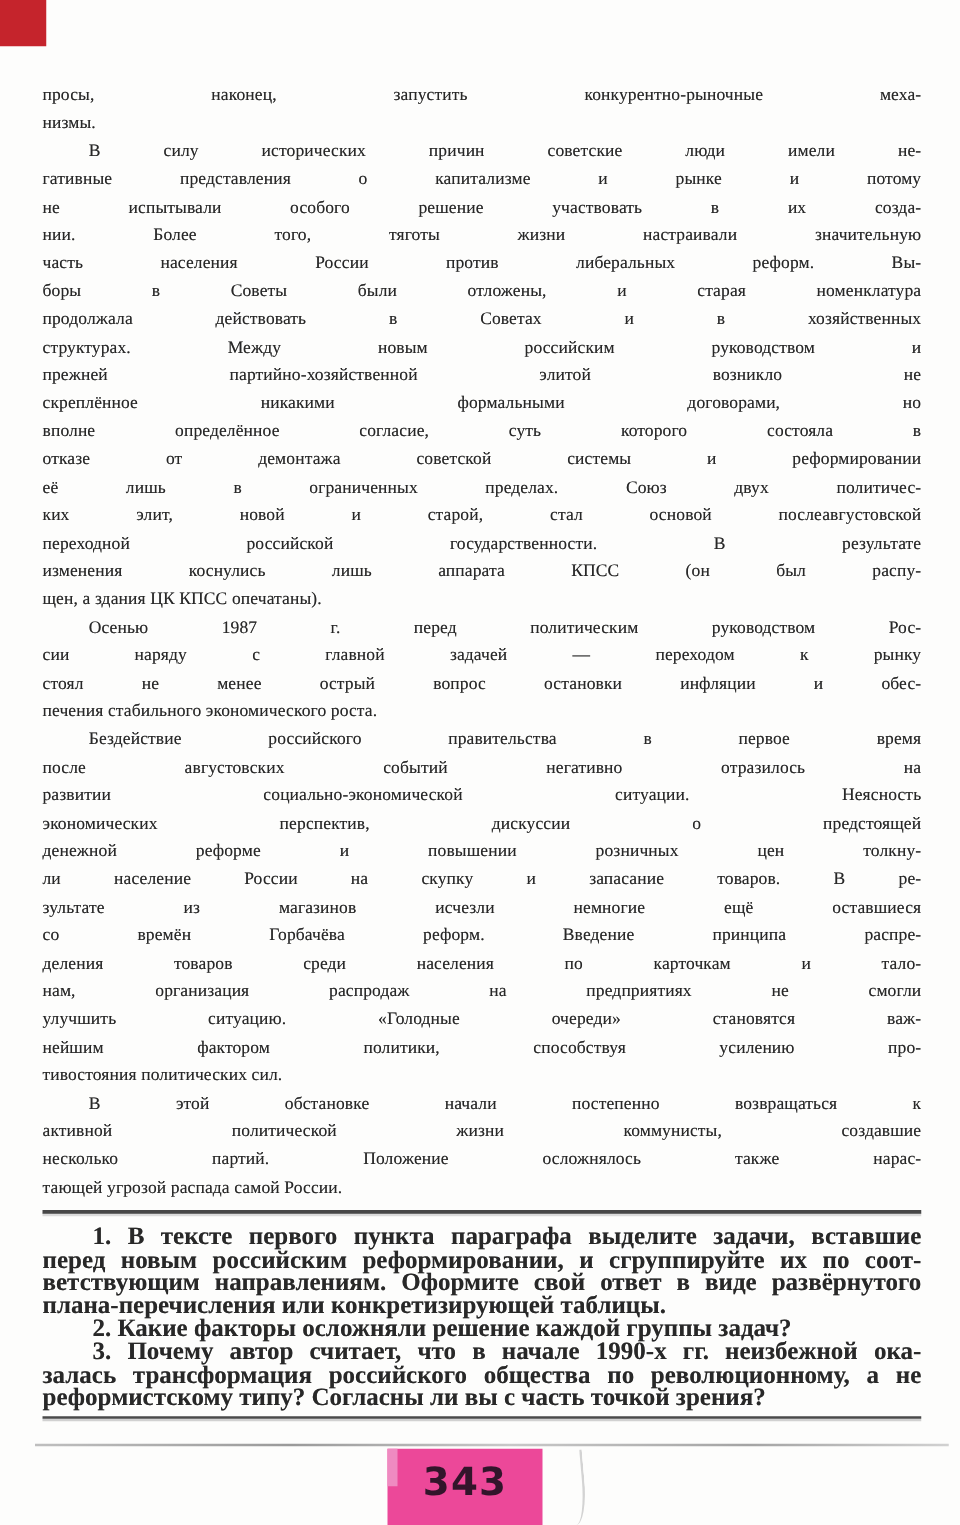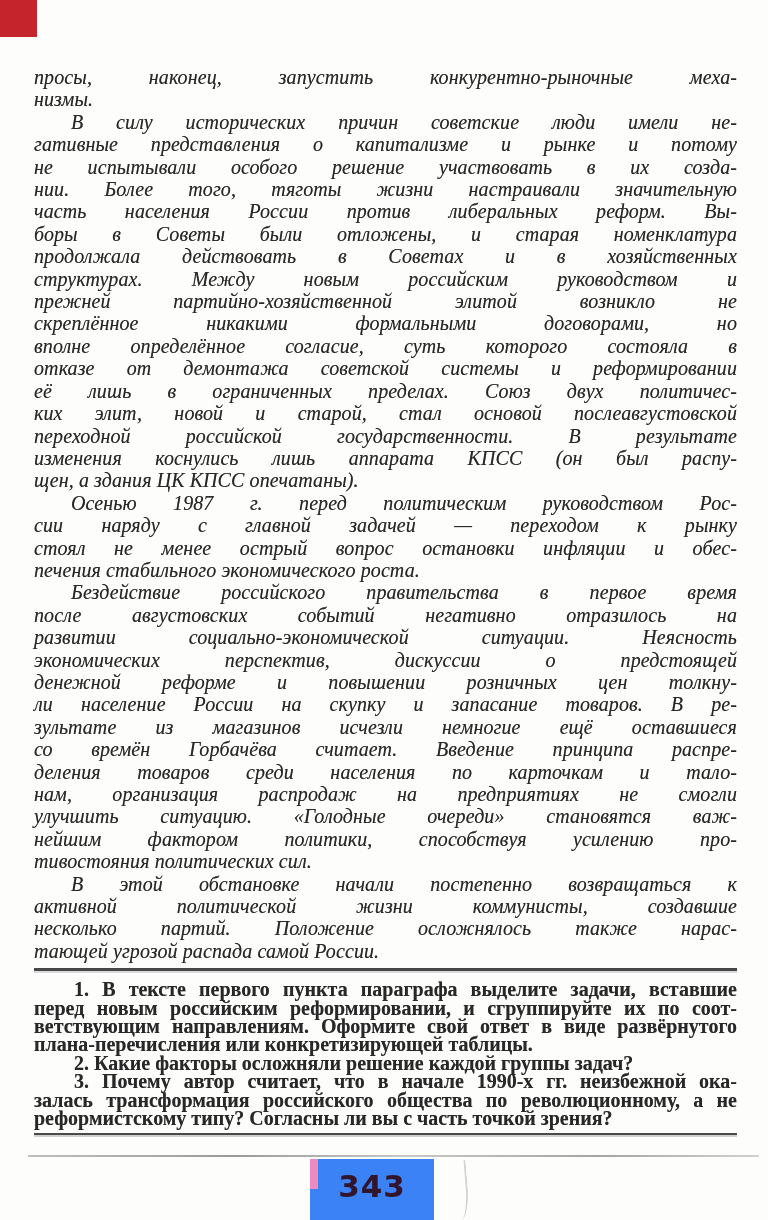--- a/index.html
+++ b/index.html
@@ -13,25 +13,24 @@
   }
   .corner-marker{
     position:absolute;left:0;top:0;
     width:37px;height:37px;
     background:#c5242c;
   }
   .text-col{
     position:absolute;left:34px;top:66px;width:703px;
   }
   .bodytext{
-    font-size:20px;
+    font-size:14px;
     line-height:22.4px;
     letter-spacing:.1px;
     text-shadow:0 0 .4px rgba(45,45,45,.55);
-    font-style:italic;
   }
   .line{
     text-align:justify;
     -moz-text-align-last:justify;
     text-align-last:justify;
   }
   .line.last{
     -moz-text-align-last:left;
     text-align-last:left;
   }
@@ -53,21 +52,21 @@
     box-shadow:0 2px 0 rgba(165,165,165,.5);
   }
   .edge-line{
     position:absolute;left:28px;top:1155px;width:731px;height:2px;
     background:linear-gradient(90deg,#b8b8b8,#8f8f8f 28%,#c2c2c2 52%,#9a9a9a 78%,#cccccc);
     opacity:.9;
   }
   .page-number-tab{
     position:absolute;left:310px;top:1159px;
     width:124px;height:61px;
-    background:#3b82f6;
+    background:#ec4899;
     text-align:center;
   }
   .page-number-tab::before{
     content:"";
     position:absolute;left:0;top:0;width:8px;height:30px;
     background:#ef8ac1;
   }
   .page-number{
     display:inline-block;
     margin-top:9px;
@@ -125,21 +124,21 @@
           <div class="line last">печения стабильного экономического роста.</div>
         </div>
         <div>
           <div class="line indent">Бездействие российского правительства в первое время</div>
           <div class="line">после августовских событий негативно отразилось на</div>
           <div class="line">развитии социально-экономической ситуации. Неясность</div>
           <div class="line">экономических перспектив, дискуссии о предстоящей</div>
           <div class="line">денежной реформе и повышении розничных цен толкну-</div>
           <div class="line">ли население России на скупку и запасание товаров. В ре-</div>
           <div class="line">зультате из магазинов исчезли немногие ещё оставшиеся</div>
-          <div class="line">со времён Горбачёва считает. Введение принципа распре-</div>
+          <div class="line">со времён Горбачёва реформ. Введение принципа распре-</div>
           <div class="line">деления товаров среди населения по карточкам и тало-</div>
           <div class="line">нам, организация распродаж на предприятиях не смогли</div>
           <div class="line">улучшить ситуацию. «Голодные очереди» становятся важ-</div>
           <div class="line">нейшим фактором политики, способствуя усилению про-</div>
           <div class="line last">тивостояния политических сил.</div>
         </div>
         <div>
           <div class="line indent">В этой обстановке начали постепенно возвращаться к</div>
           <div class="line">активной политической жизни коммунисты, создавшие</div>
           <div class="line">несколько партий. Положение осложнялось также нарас-</div>

